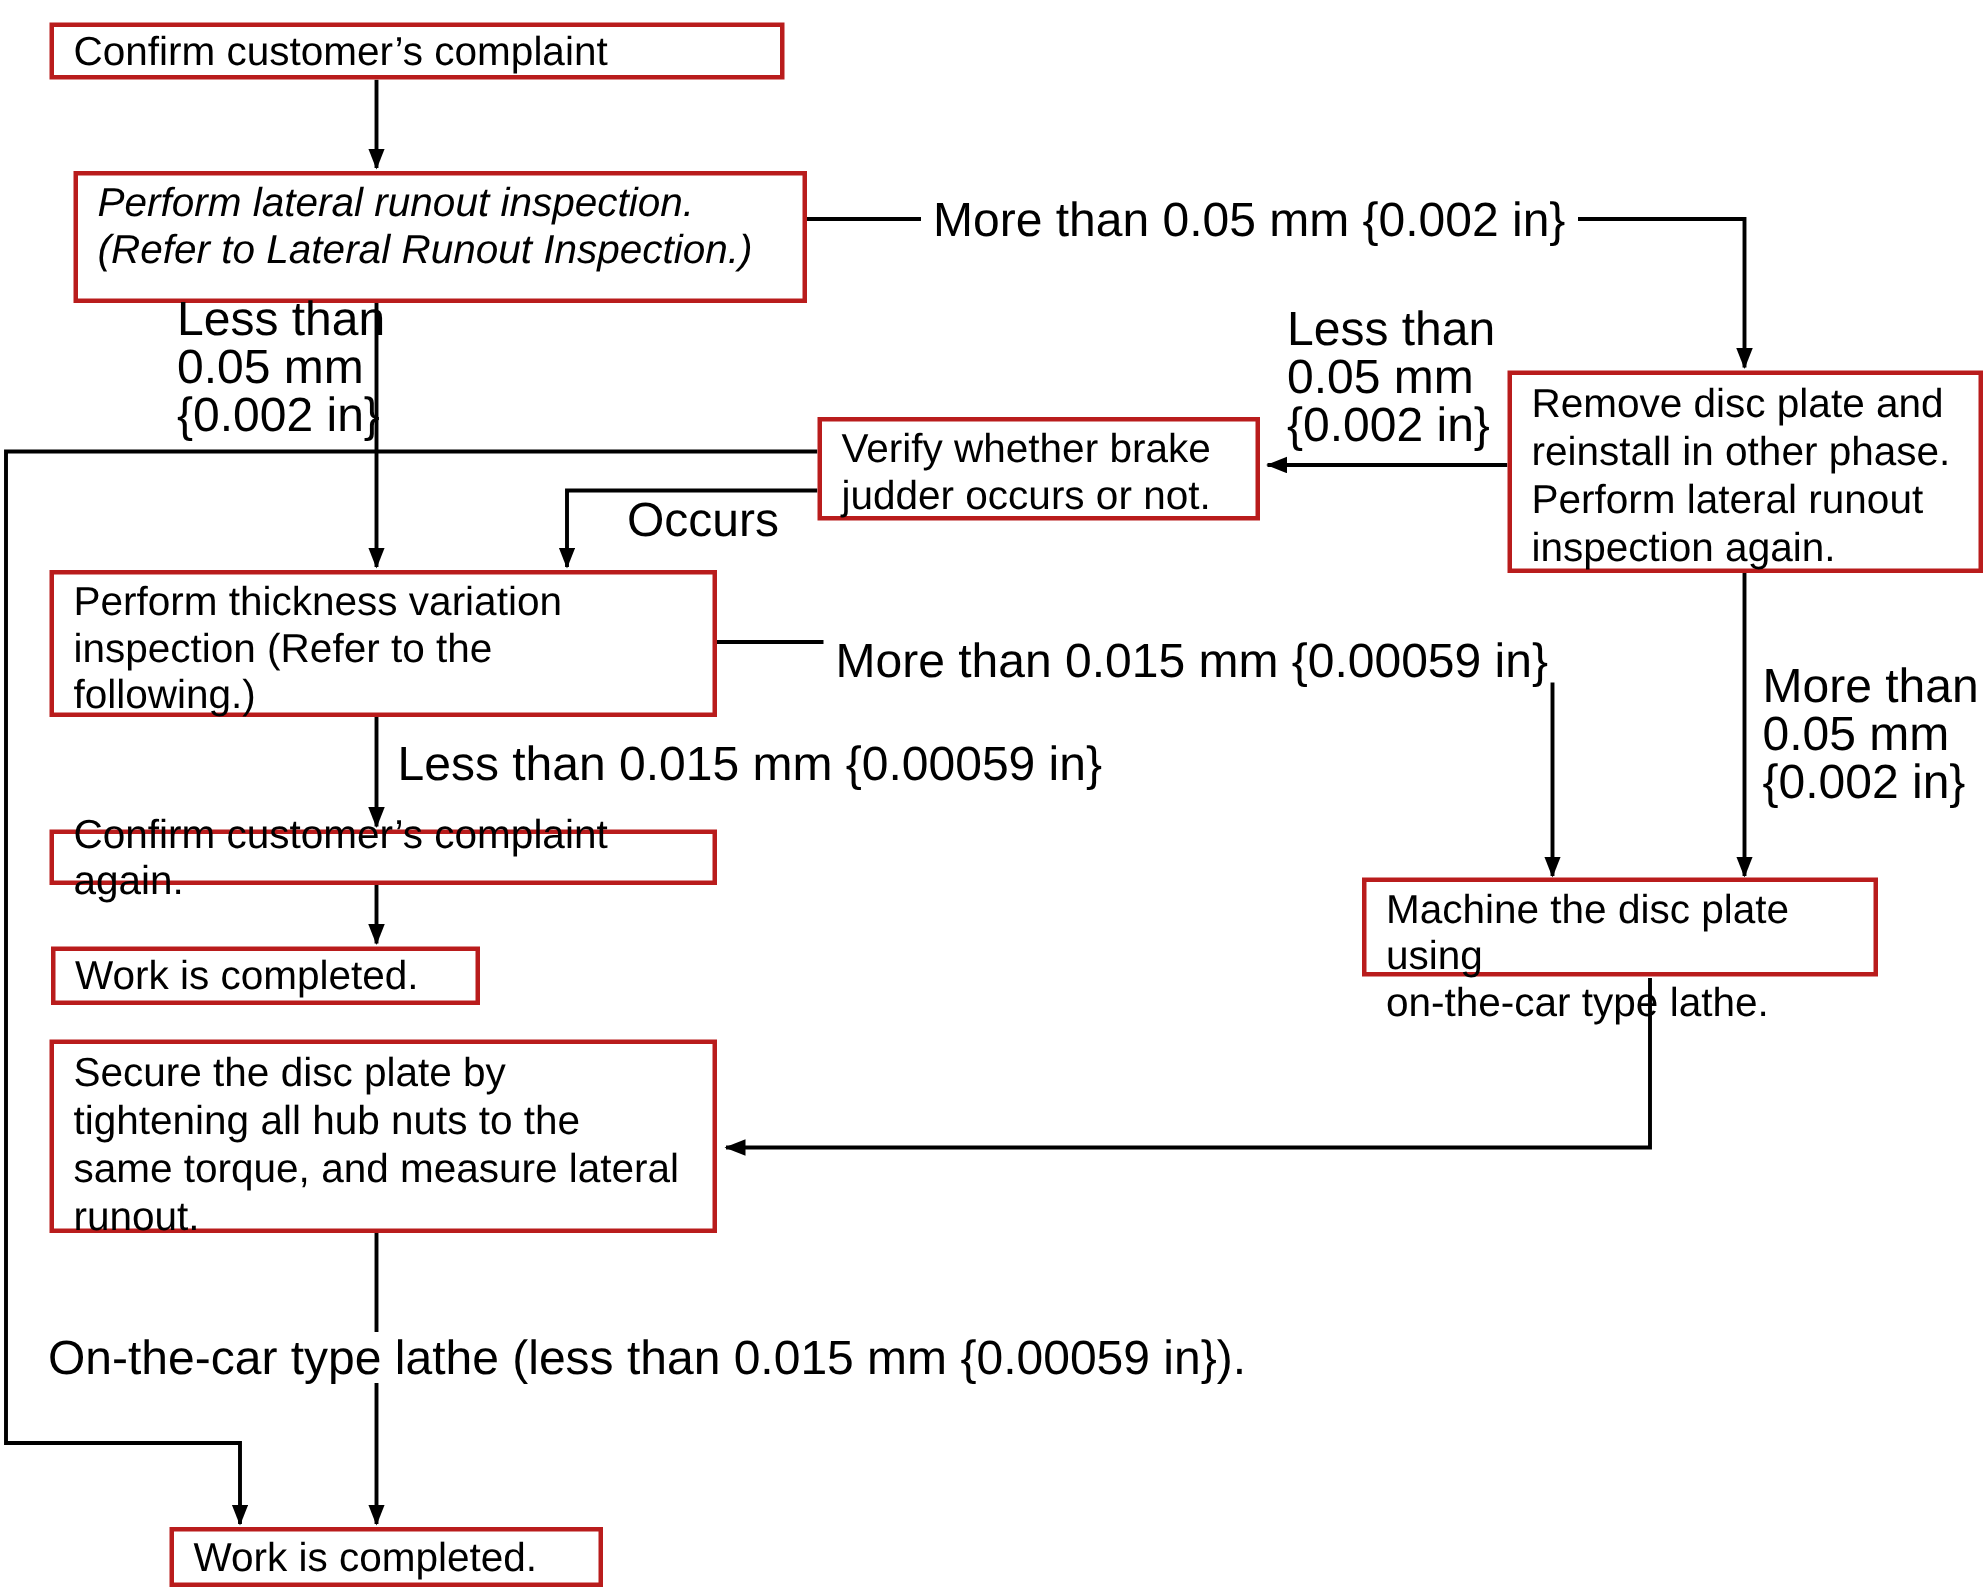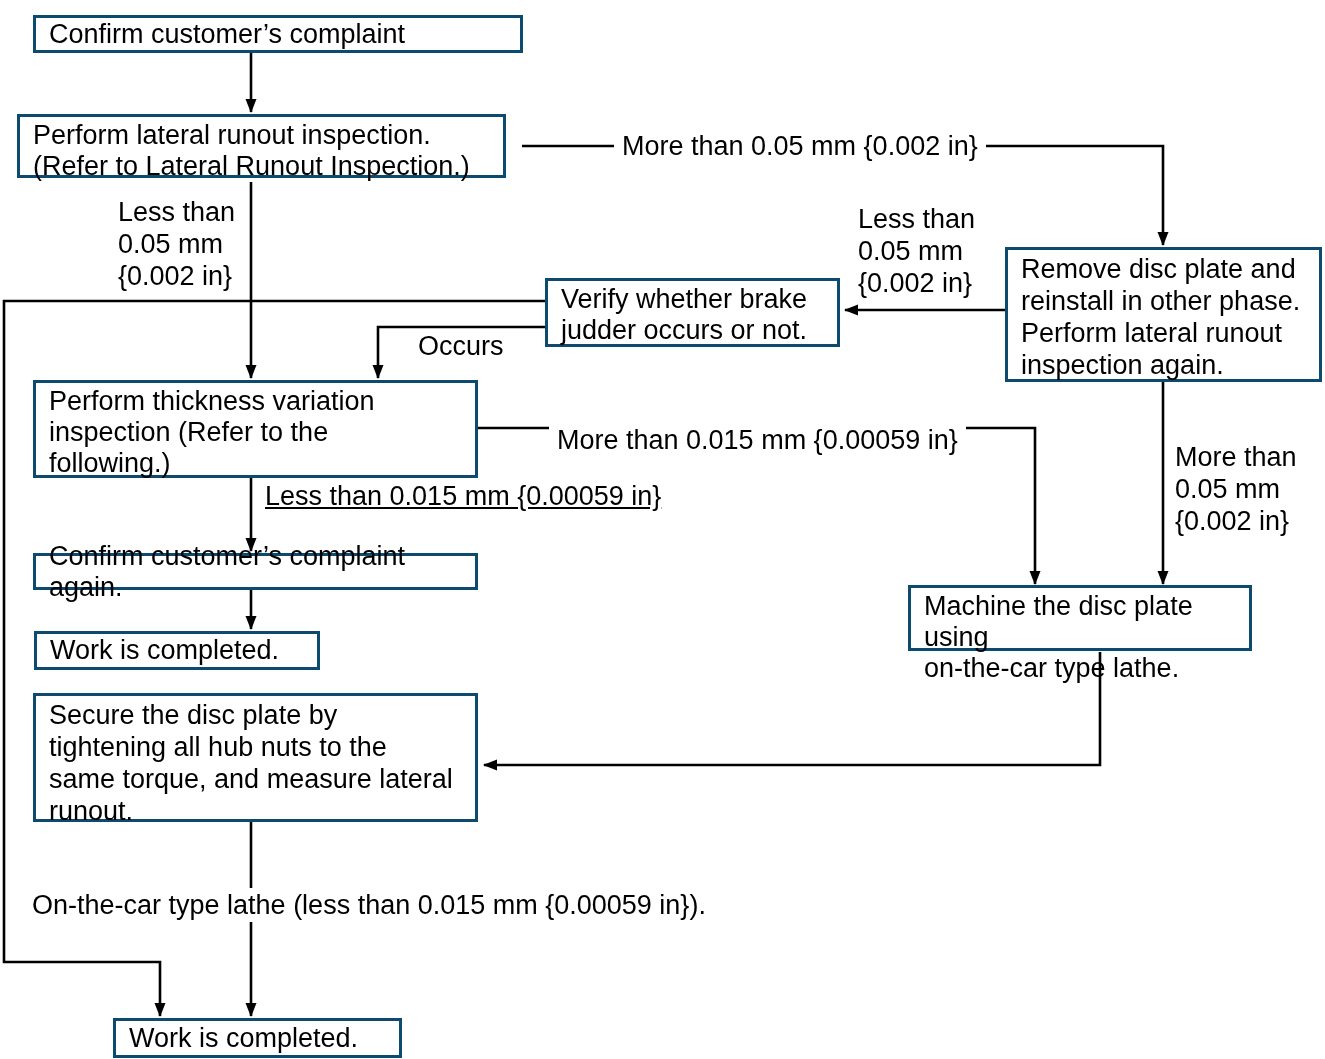--- a/index.html
+++ b/index.html
@@ -3,26 +3,26 @@
 <meta charset="utf-8">
 <style>
   html,body{margin:0;padding:0;background:#fff;}
   #stage{
     position:relative;width:1325px;height:1059px;background:#fff;
     font-family:"Liberation Sans", sans-serif;color:#000;overflow:hidden;
   }
   #wires{position:absolute;left:0;top:0;width:1325px;height:1059px;}
   .node{
     position:absolute;box-sizing:border-box;background:#fff;
-    border:3px solid #0c4a6e;font-size:27px;line-height:31px;
+    border:3px solid #b91c1c;font-size:27px;line-height:31px;
     white-space:pre-line;padding:3px 6px 0 13px;
   }
   .node.center{display:flex;align-items:center;padding-top:0;}
   .label{
-    position:absolute;font-size:27px;line-height:32px;
+    position:absolute;font-size:32px;line-height:32px;
     white-space:pre-line;
   }
   .label.online{background:#fff;padding:0 8px;line-height:30px;}
 </style>
 </head>
 <body>
 
 <div id="stage">
 
   <svg id="wires" viewBox="0 0 1325 1059" xmlns="http://www.w3.org/2000/svg">
@@ -42,21 +42,21 @@
       <path d="M251,478 V551" marker-end="url(#arrow)"></path>
       <path d="M251,590 V629" marker-end="url(#arrow)"></path>
       <path d="M1163,382 V584" marker-end="url(#arrow)"></path>
       <path d="M1100,652 V765 H484" marker-end="url(#arrow)"></path>
       <path d="M251,822 V1016" marker-end="url(#arrow)"></path>
     </g>
   </svg>
 
   <div class="node center" style="left:33px;top:15px;width:490px;height:38px;">Confirm customer’s complaint</div>
 
-  <div class="node" style="left:17px;top:114px;width:489px;height:64px;">Perform lateral runout inspection.
+  <div class="node" style="left:49px;top:114px;width:489px;height:88px;font-style:italic;">Perform lateral runout inspection.
 (Refer to Lateral Runout Inspection.)</div>
 
   <div class="node" style="left:545px;top:278px;width:295px;height:69px;">Verify whether brake
 judder occurs or not.</div>
 
   <div class="node" style="left:33px;top:380px;width:445px;height:98px;">Perform thickness variation
 inspection (Refer to the
 following.)</div>
 
   <div class="node" style="left:1005px;top:247px;width:317px;height:135px;line-height:32px;">Remove disc plate and
@@ -86,21 +86,21 @@
 
 
   <div class="label" style="left:418px;top:330px;">Occurs</div>
 
   <div class="label" style="left:858px;top:203px;">Less than
 0.05 mm
 {0.002 in}</div>
 
   <div class="label online" style="left:549px;top:413px;margin-top:12px;">More than 0.015 mm {0.00059 in}</div>
 
-  <div class="label" style="left:265px;top:480px;text-decoration:underline;">Less than 0.015 mm {0.00059 in}</div>
+  <div class="label" style="left:265px;top:493px;">Less than 0.015 mm {0.00059 in}</div>
 
   <div class="label" style="left:1175px;top:441px;">More than
 0.05 mm
 {0.002 in}</div>
 
   <div class="label online" style="left:24px;top:888px;padding:2px 8px;">On-the-car type lathe (less than 0.015 mm {0.00059 in}).</div>
 
 </div>
 
 </body></html>

